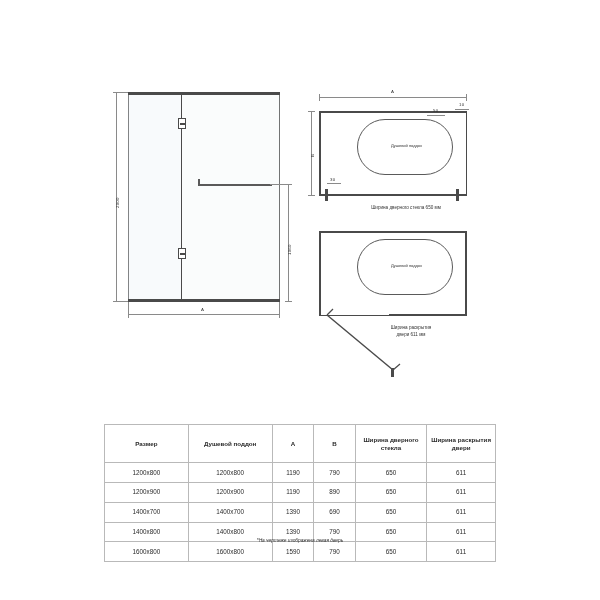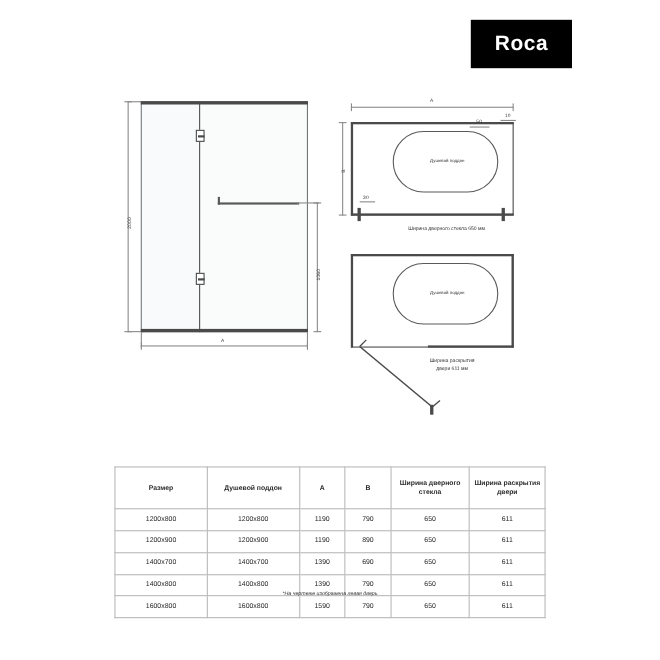--- a/index.html
+++ b/index.html
@@ -223,23 +223,20 @@
     color: #333333;
     width: 392px;
     text-align: center;
   }
 </style>
 </head>
 <body>
 
 <div class="page">
 
-  <div class="logo">
-    <span class="logo-text">Roca</span>
-  </div>
 
   <div id="elev">
 
     <div class="ln thin" style="left:6px; top:12px; width:0.8px; height:210px;"></div>
     <div class="ln thin" style="left:3px; top:12px; width:7px; height:0.8px;"></div>
     <div class="ln thin" style="left:3px; top:221px; width:7px; height:0.8px;"></div>
     <div class="dim-text vert" style="left:5px; top:128px;">2000</div>
 
     <div class="ln thin" style="left:6px; top:12px; width:14px; height:0.6px;"></div>
     <div class="ln thin" style="left:6px; top:221px; width:14px; height:0.6px;"></div>

